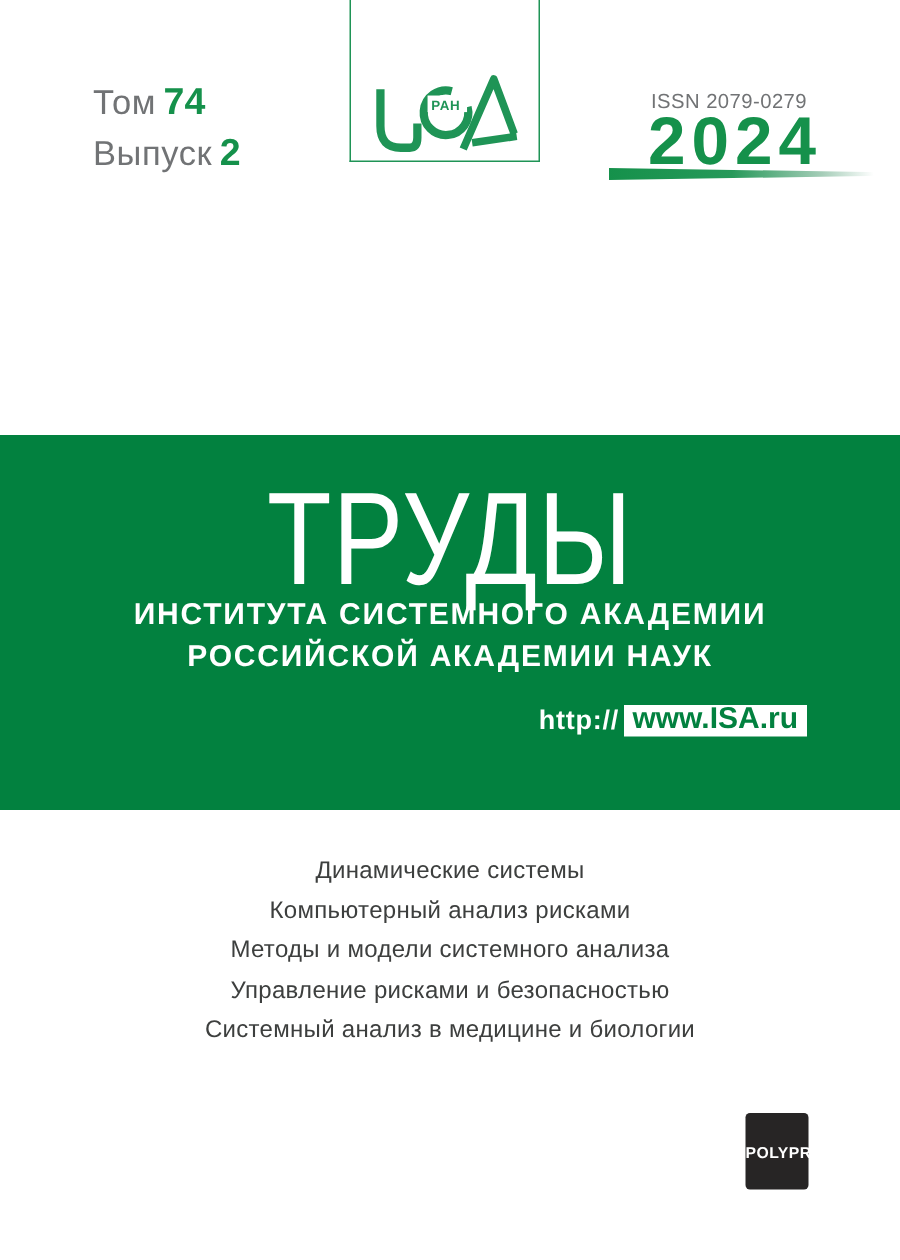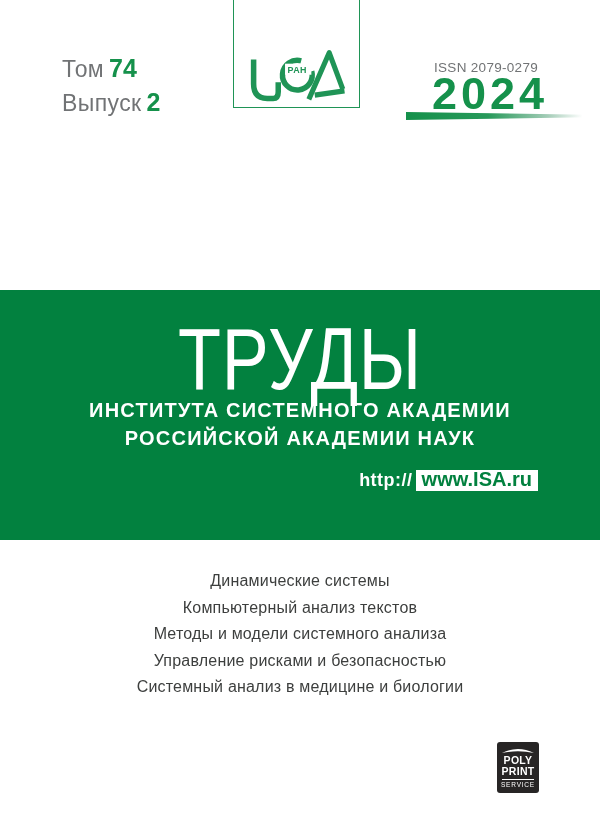--- a/index.html
+++ b/index.html
@@ -33,21 +33,21 @@
   .sub2{top:137px;}
   .url-group{position:absolute;right:62px;top:180px;display:flex;align-items:center;}
   .url-prefix{color:#fff;font-weight:bold;font-size:18px;margin-right:3px;letter-spacing:.5px;}
   .url-box{background:#fff;color:var(--green_band);font-weight:bold;font-size:20px;
     line-height:19px;padding:0 6px 2px 6px;}
   
   .topics{position:absolute;left:0;top:532px;width:100%;margin-top:40px;}
   .topic{height:26.5px;text-align:center;font-size:16px;color:var(--topic_text);letter-spacing:.2px;}
   
   .badge{position:absolute;left:497px;top:742px;width:42px;height:51px;background:var(--badge_bg);
-    border-radius:3px;display:flex;flex-direction:column;align-items:center;
+    border-radius:3px;display:flex;flex-direction:row;align-items:center;
     padding-top:3px;box-sizing:border-box;}
   .badge-swoosh{display:block;margin-bottom:1px;}
   .badge-word{color:#fff;font-weight:bold;font-size:10.5px;line-height:11px;letter-spacing:.3px;}
   .badge-rule{width:32px;height:1px;background:#fff;margin:2px 0 1px;}
   .badge-service{color:#fff;font-size:6.5px;line-height:8px;letter-spacing:.8px;}
 </style>
 </head>
 <body>
 
 <div class="page">
@@ -88,21 +88,21 @@
     <div class="band-sub sub1">ИНСТИТУТА СИСТЕМНОГО АКАДЕМИИ</div>
     <div class="band-sub sub2">РОССИЙСКОЙ АКАДЕМИИ НАУК</div>
     <div class="url-group">
       <span class="url-prefix">http://</span>
       <span class="url-box">www.ISA.ru</span>
     </div>
   </div>
 
   <div class="topics">
     <div class="topic">Динамические системы</div>
-    <div class="topic">Компьютерный анализ текстов</div>
+    <div class="topic">Компьютерный анализ рисками</div>
     <div class="topic">Методы и модели системного анализа</div>
     <div class="topic">Управление рисками и безопасностью</div>
     <div class="topic">Системный анализ в медицине и биологии</div>
   </div>
 
   <div class="badge">
     <svg class="badge-swoosh" width="34" height="9" viewBox="0 0 34 9">
       <path d="M1 8 Q17 0 33 8 Q17 4.5 1 8 Z" fill="#ffffff"></path>
     </svg>
     <div class="badge-word">POLY</div>

